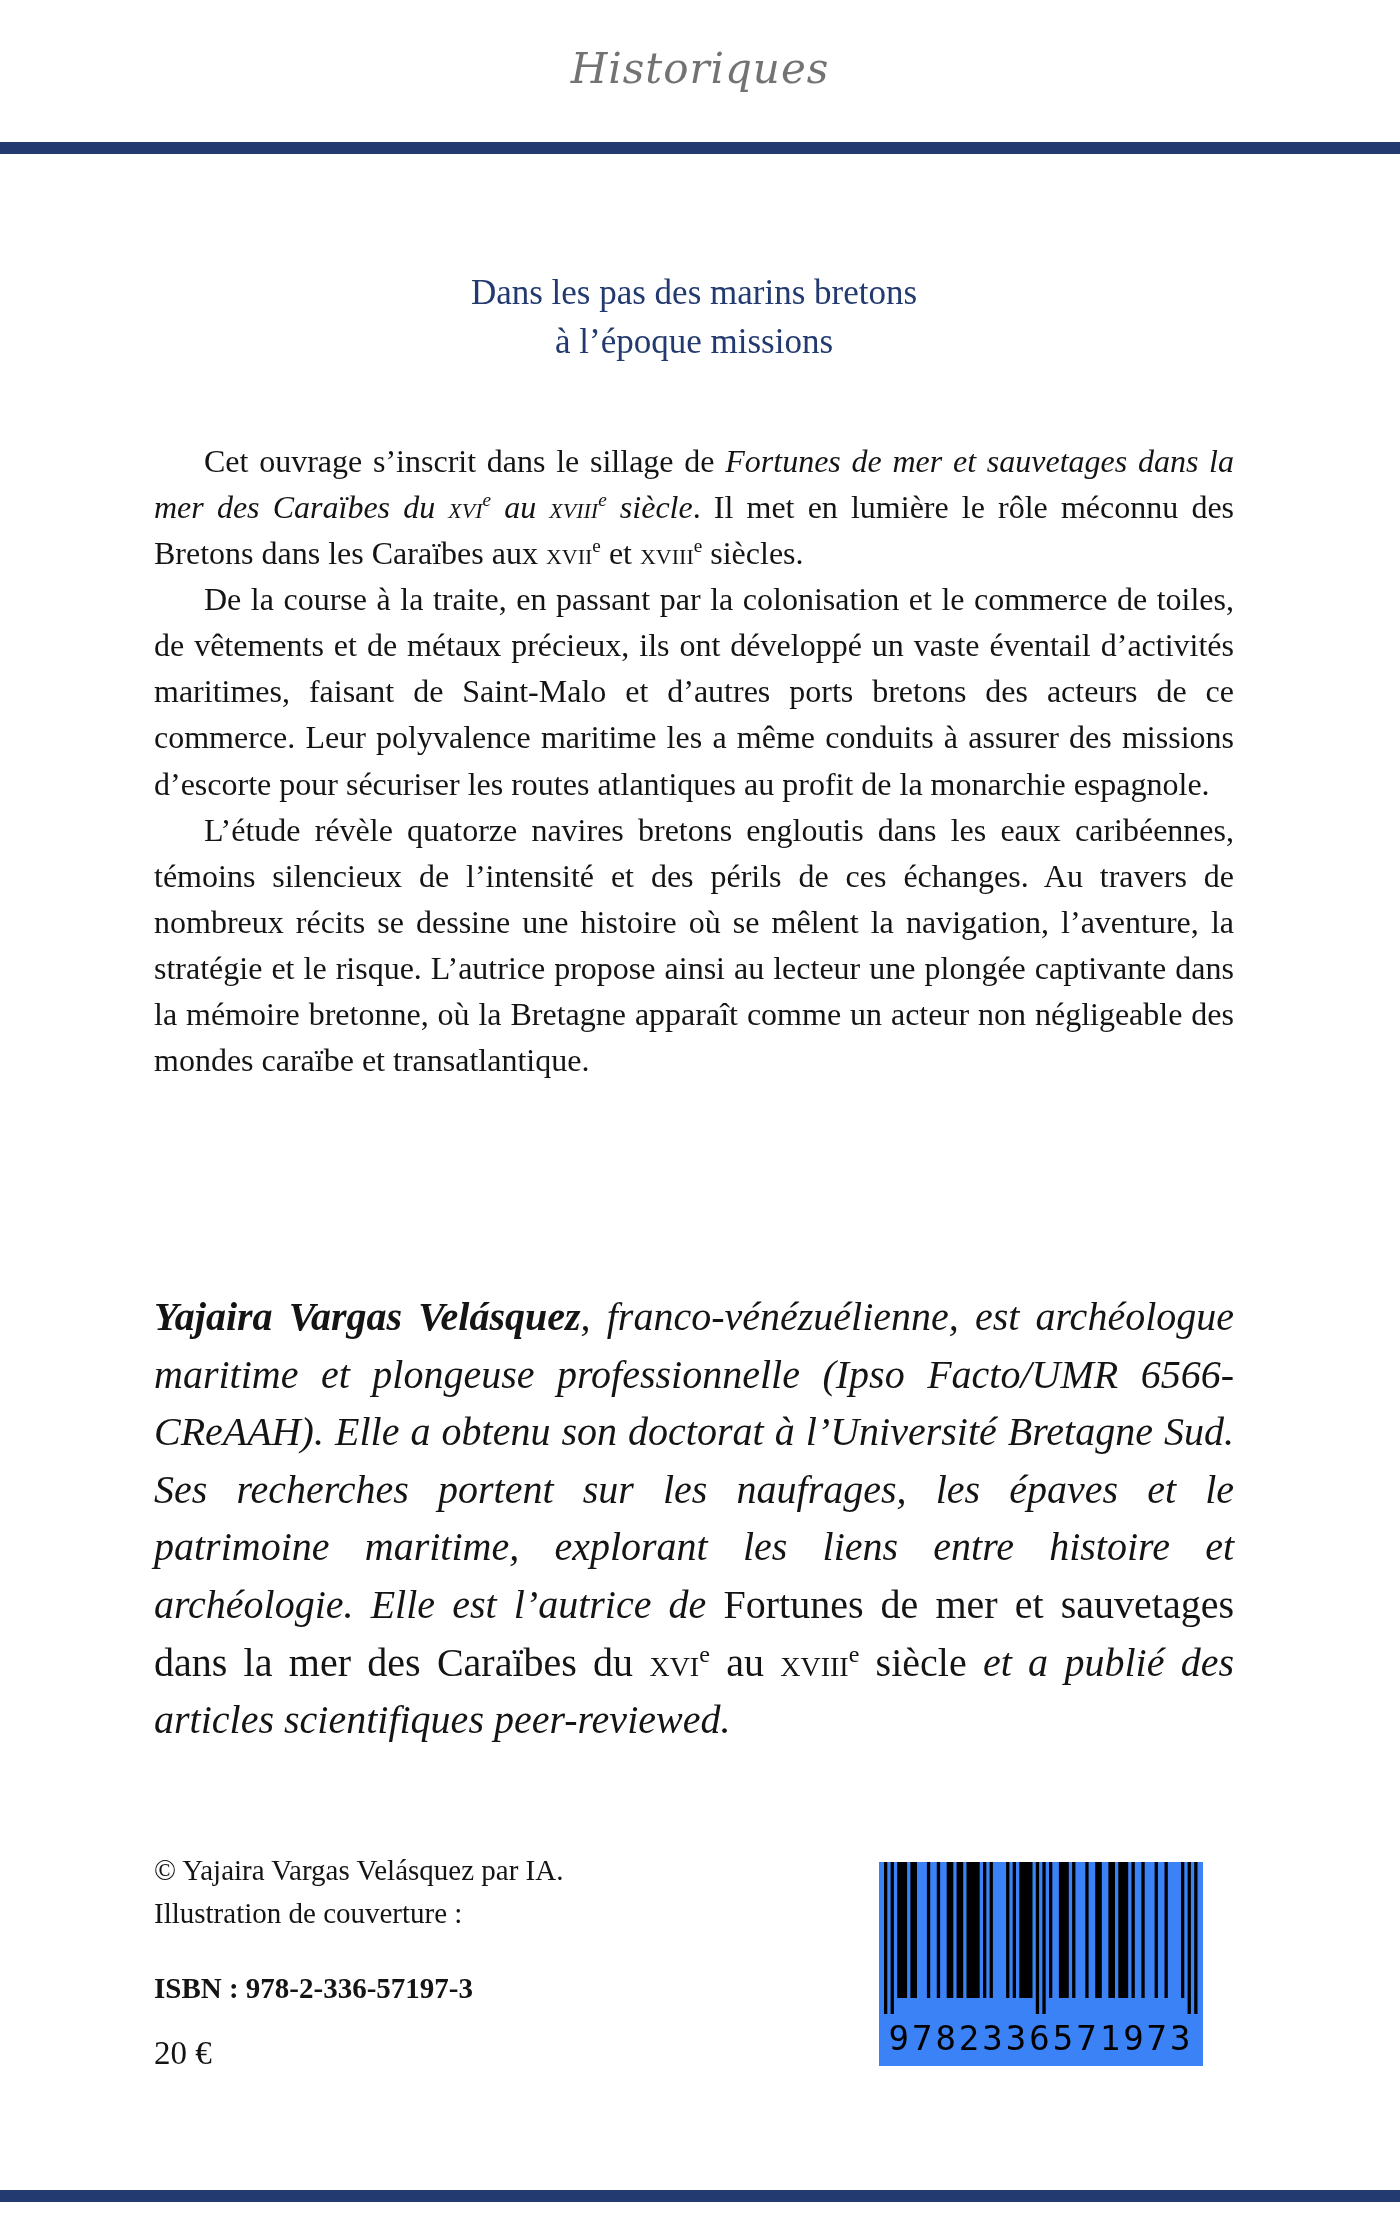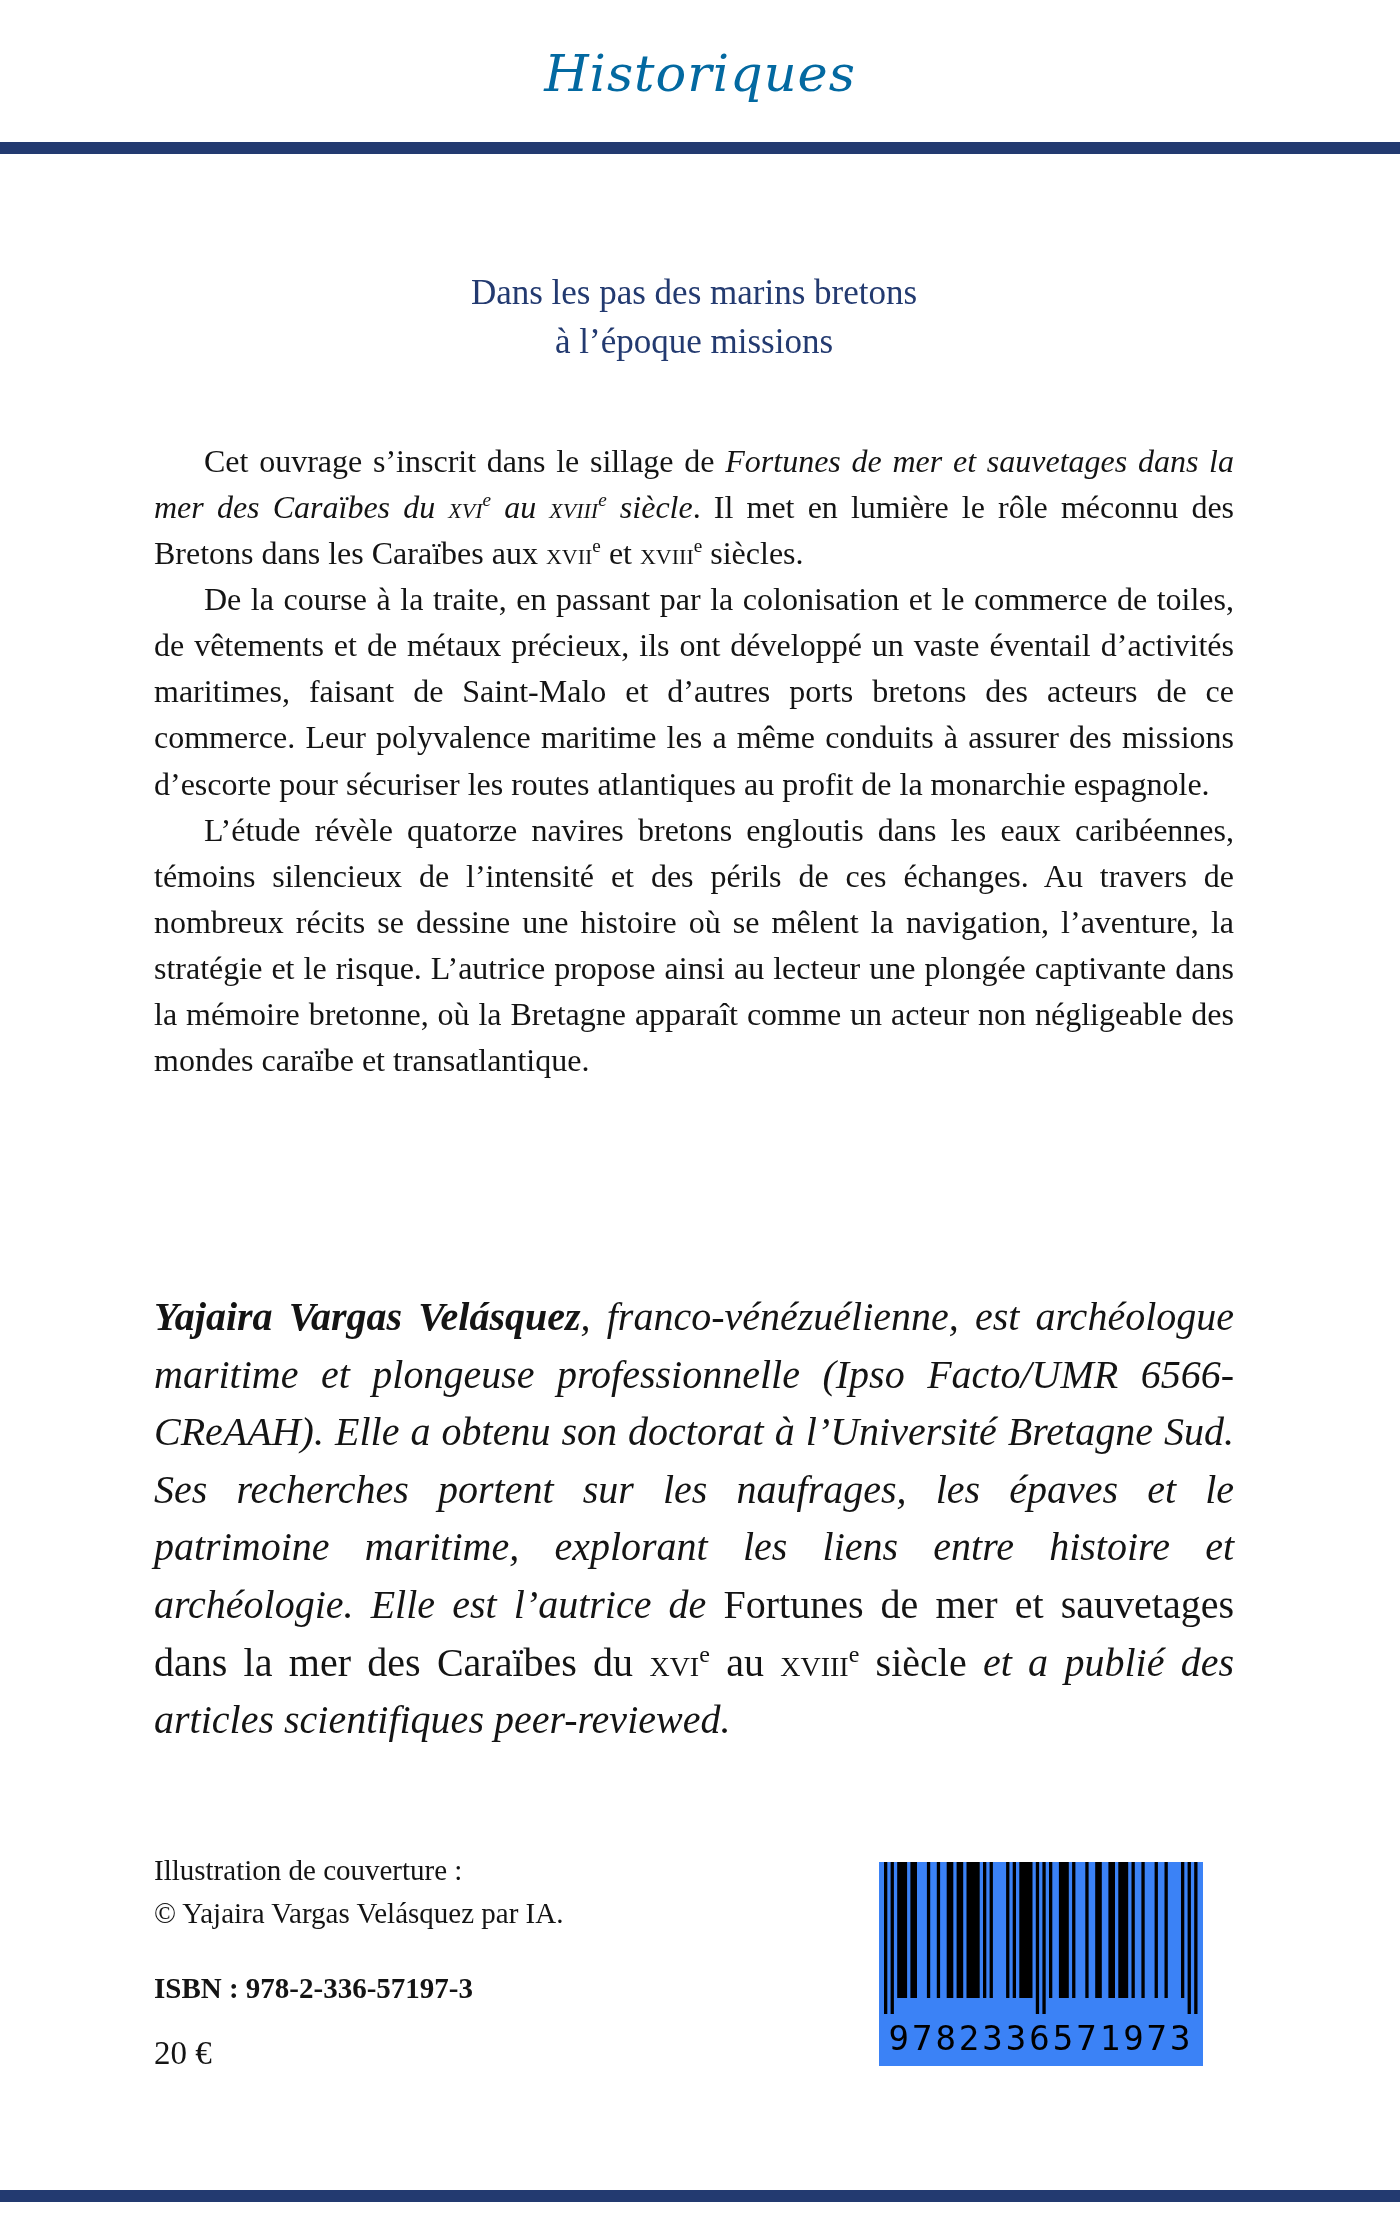--- a/index.html
+++ b/index.html
@@ -9,23 +9,23 @@
     font-family: "Liberation Serif", serif;
     color: #141414;
   }
   .page { position: relative; width: 1400px; height: 2231px; overflow: hidden; background:#fff; }
 
   .logo {
     position: absolute; top: 44px; left: 0; width: 100%;
     text-align: center;
     font-family: "DejaVu Serif", serif;
     font-style: italic;
-    font-size: 51px;
+    font-size: 42px;
     letter-spacing: 1px;
-    color: #0369a1;
+    color: #737373;
   }
   .rule { position: absolute; left: 0; width: 100%; height: 12px; background: #233a70; }
   .rule.top { top: 142px; }
   .rule.bottom { top: 2190px; }
 
   .content { position: absolute; left: 154px; top: 238px; width: 1080px; }
 
   .title {
     margin: 0;
     text-align: center;
@@ -112,22 +112,22 @@
 
     <div class="body-text">
       <p class="para"><span class="seg-n">Cet ouvrage s’inscrit dans le sillage de </span><span class="seg-i">Fortunes de mer et sauvetages dans la mer des Caraïbes du </span><span class="seg-isc">xvi</span><span class="seg-isup">e</span><span class="seg-i"> au </span><span class="seg-isc">xviii</span><span class="seg-isup">e</span><span class="seg-i"> siècle</span><span class="seg-n">. Il met en lumière le rôle méconnu des Bretons dans les Caraïbes aux </span><span class="seg-sc">xvii</span><span class="seg-sup">e</span><span class="seg-n"> et </span><span class="seg-sc">xviii</span><span class="seg-sup">e</span><span class="seg-n"> siècles.</span></p>
       <p class="para"><span class="seg-n">De la course à la traite, en passant par la colonisation et le commerce de toiles, de vêtements et de métaux précieux, ils ont développé un vaste éventail d’activités maritimes, faisant de Saint-Malo et d’autres ports bretons des acteurs de ce commerce. Leur polyvalence maritime les a même conduits à assurer des missions d’escorte pour sécuriser les routes atlantiques au profit de la monarchie espagnole.</span></p>
       <p class="para"><span class="seg-n">L’étude révèle quatorze navires bretons engloutis dans les eaux caribéennes, témoins silencieux de l’intensité et des périls de ces échanges. Au travers de nombreux récits se dessine une histoire où se mêlent la navigation, l’aventure, la stratégie et le risque. L’autrice propose ainsi au lecteur une plongée captivante dans la mémoire bretonne, où la Bretagne apparaît comme un acteur non négligeable des mondes caraïbe et transatlantique.</span></p>
     </div>
 
     <div class="bio"><span class="seg-bi">Yajaira Vargas Velásquez</span><span class="seg-i">, franco-vénézuélienne, est archéologue maritime et plongeuse professionnelle (Ipso Facto/UMR 6566-CReAAH). Elle a obtenu son doctorat à l’Université Bretagne Sud. Ses recherches portent sur les naufrages, les épaves et le patrimoine maritime, explorant les liens entre histoire et archéologie. Elle est l’autrice de </span><span class="seg-n">Fortunes de mer et sauvetages dans la mer des Caraïbes du </span><span class="seg-sc">xvi</span><span class="seg-sup">e</span><span class="seg-n"> au </span><span class="seg-sc">xviii</span><span class="seg-sup">e</span><span class="seg-n"> siècle </span><span class="seg-i">et a publié des articles scientifiques peer-reviewed.</span></div>
 
     <div class="credit">
+      <div>© Yajaira Vargas Velásquez par IA.</div>
       <div>Illustration de couverture :</div>
-      <div>© Yajaira Vargas Velásquez par IA.</div>
     </div>
 
     <div class="isbn">ISBN : 978-2-336-57197-3</div>
     <div class="price">20 €</div>
 
   </div>
 
   <div class="barcode">
     <svg width="324" height="154" viewBox="0 0 324 154" fill="#000000" xmlns="http://www.w3.org/2000/svg">
         <rect x="5.00" y="0" width="3.30" height="152"></rect>

